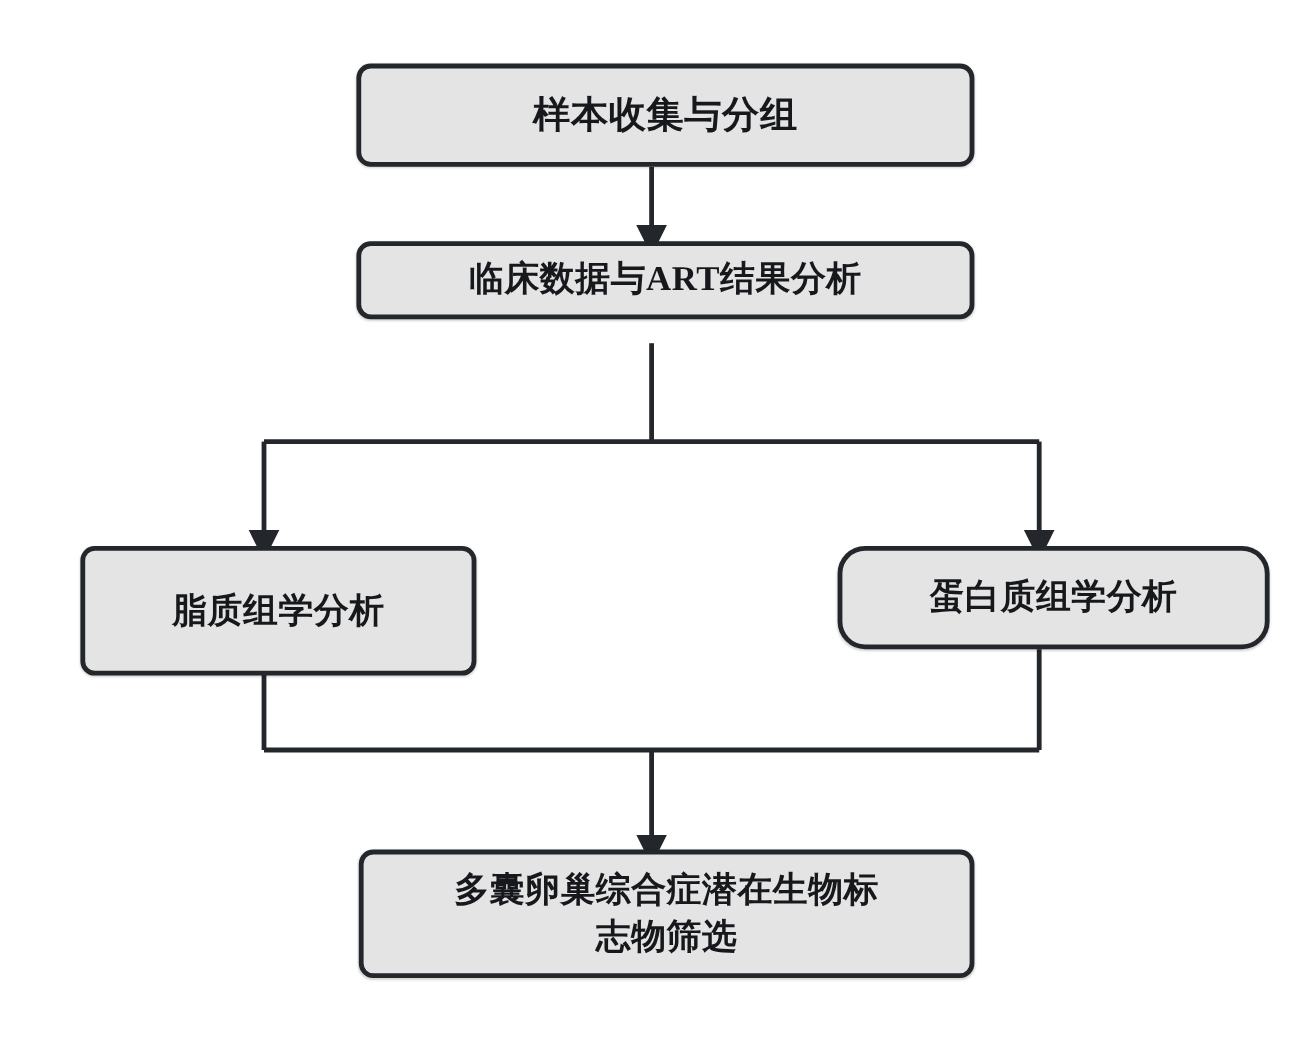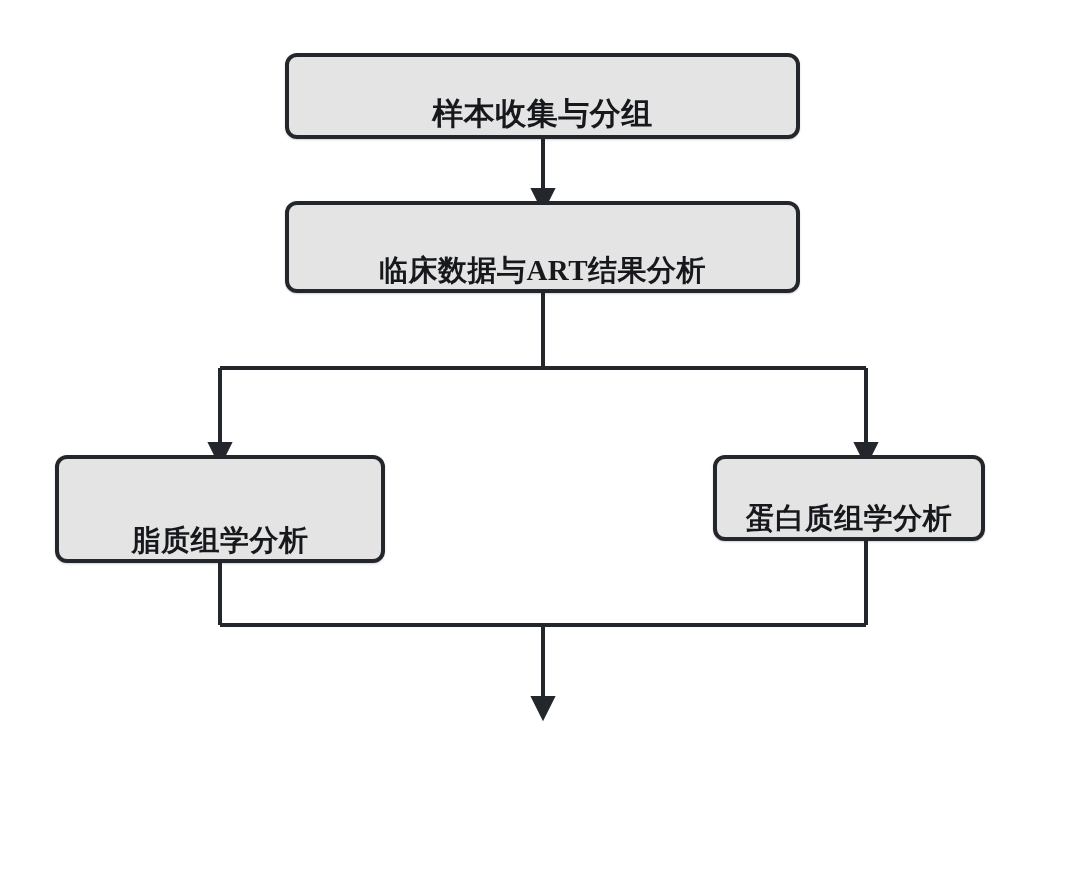--- a/index.html
+++ b/index.html
@@ -26,38 +26,39 @@
     height: 873px;
     pointer-events: none;
   }
   .node {
     position: absolute;
     box-sizing: border-box;
     background: #e4e4e4;
     border: 4px solid #23262b;
     border-radius: 12px;
     display: flex;
-    align-items: flex-end;
+    align-items: center;
     justify-content: center;
     text-align: center;
     color: #16181c;
     box-shadow: 0 1px 2px rgba(0,0,0,0.18);
+    margin-left: 12px;
   }
   .node .label {
     display: block;
     line-height: 1.32;
     letter-spacing: 0.5px;
     font-weight: 600;
     padding: 0 14px;
     white-space: pre-line;
   }
   #node-sample   { left: 285px; top: 53px;  width: 515px; height: 86px;  }
-  #node-clinical { left: 285px; top: 201px; width: 515px; height: 92px;  }
+  #node-clinical { left: 285px; top: 201px; width: 515px; height: 65px;  }
   #node-lipid    { left: 55px;  top: 455px; width: 330px; height: 108px;  }
-  #node-protein  { left: 713px; top: 455px; width: 272px; height: 86px;  }
+  #node-protein  { left: 686px; top: 455px; width: 360px; height: 86px; border-radius: 23px;  }
   #node-outcome  { left: 287px; top: 708px; width: 513px; height: 107px; }
 
   #node-sample   .label { font-size: 31px; }
   #node-clinical .label { font-size: 29px; }
   #node-lipid    .label { font-size: 29px; }
   #node-protein  .label { font-size: 29px; }
   #node-outcome  .label { font-size: 29px; }
 </style>
 </head>
 <body>
@@ -98,14 +99,18 @@
   </div>
 
   <div class="node" id="node-lipid">
     <span class="label">脂质组学分析</span>
   </div>
 
   <div class="node" id="node-protein">
     <span class="label">蛋白质组学分析</span>
   </div>
 
+  <div class="node" id="node-outcome">
+    <span class="label">多囊卵巢综合症潜在生物标
+志物筛选</span>
+  </div>
 
 </div>
 
 </body></html>

